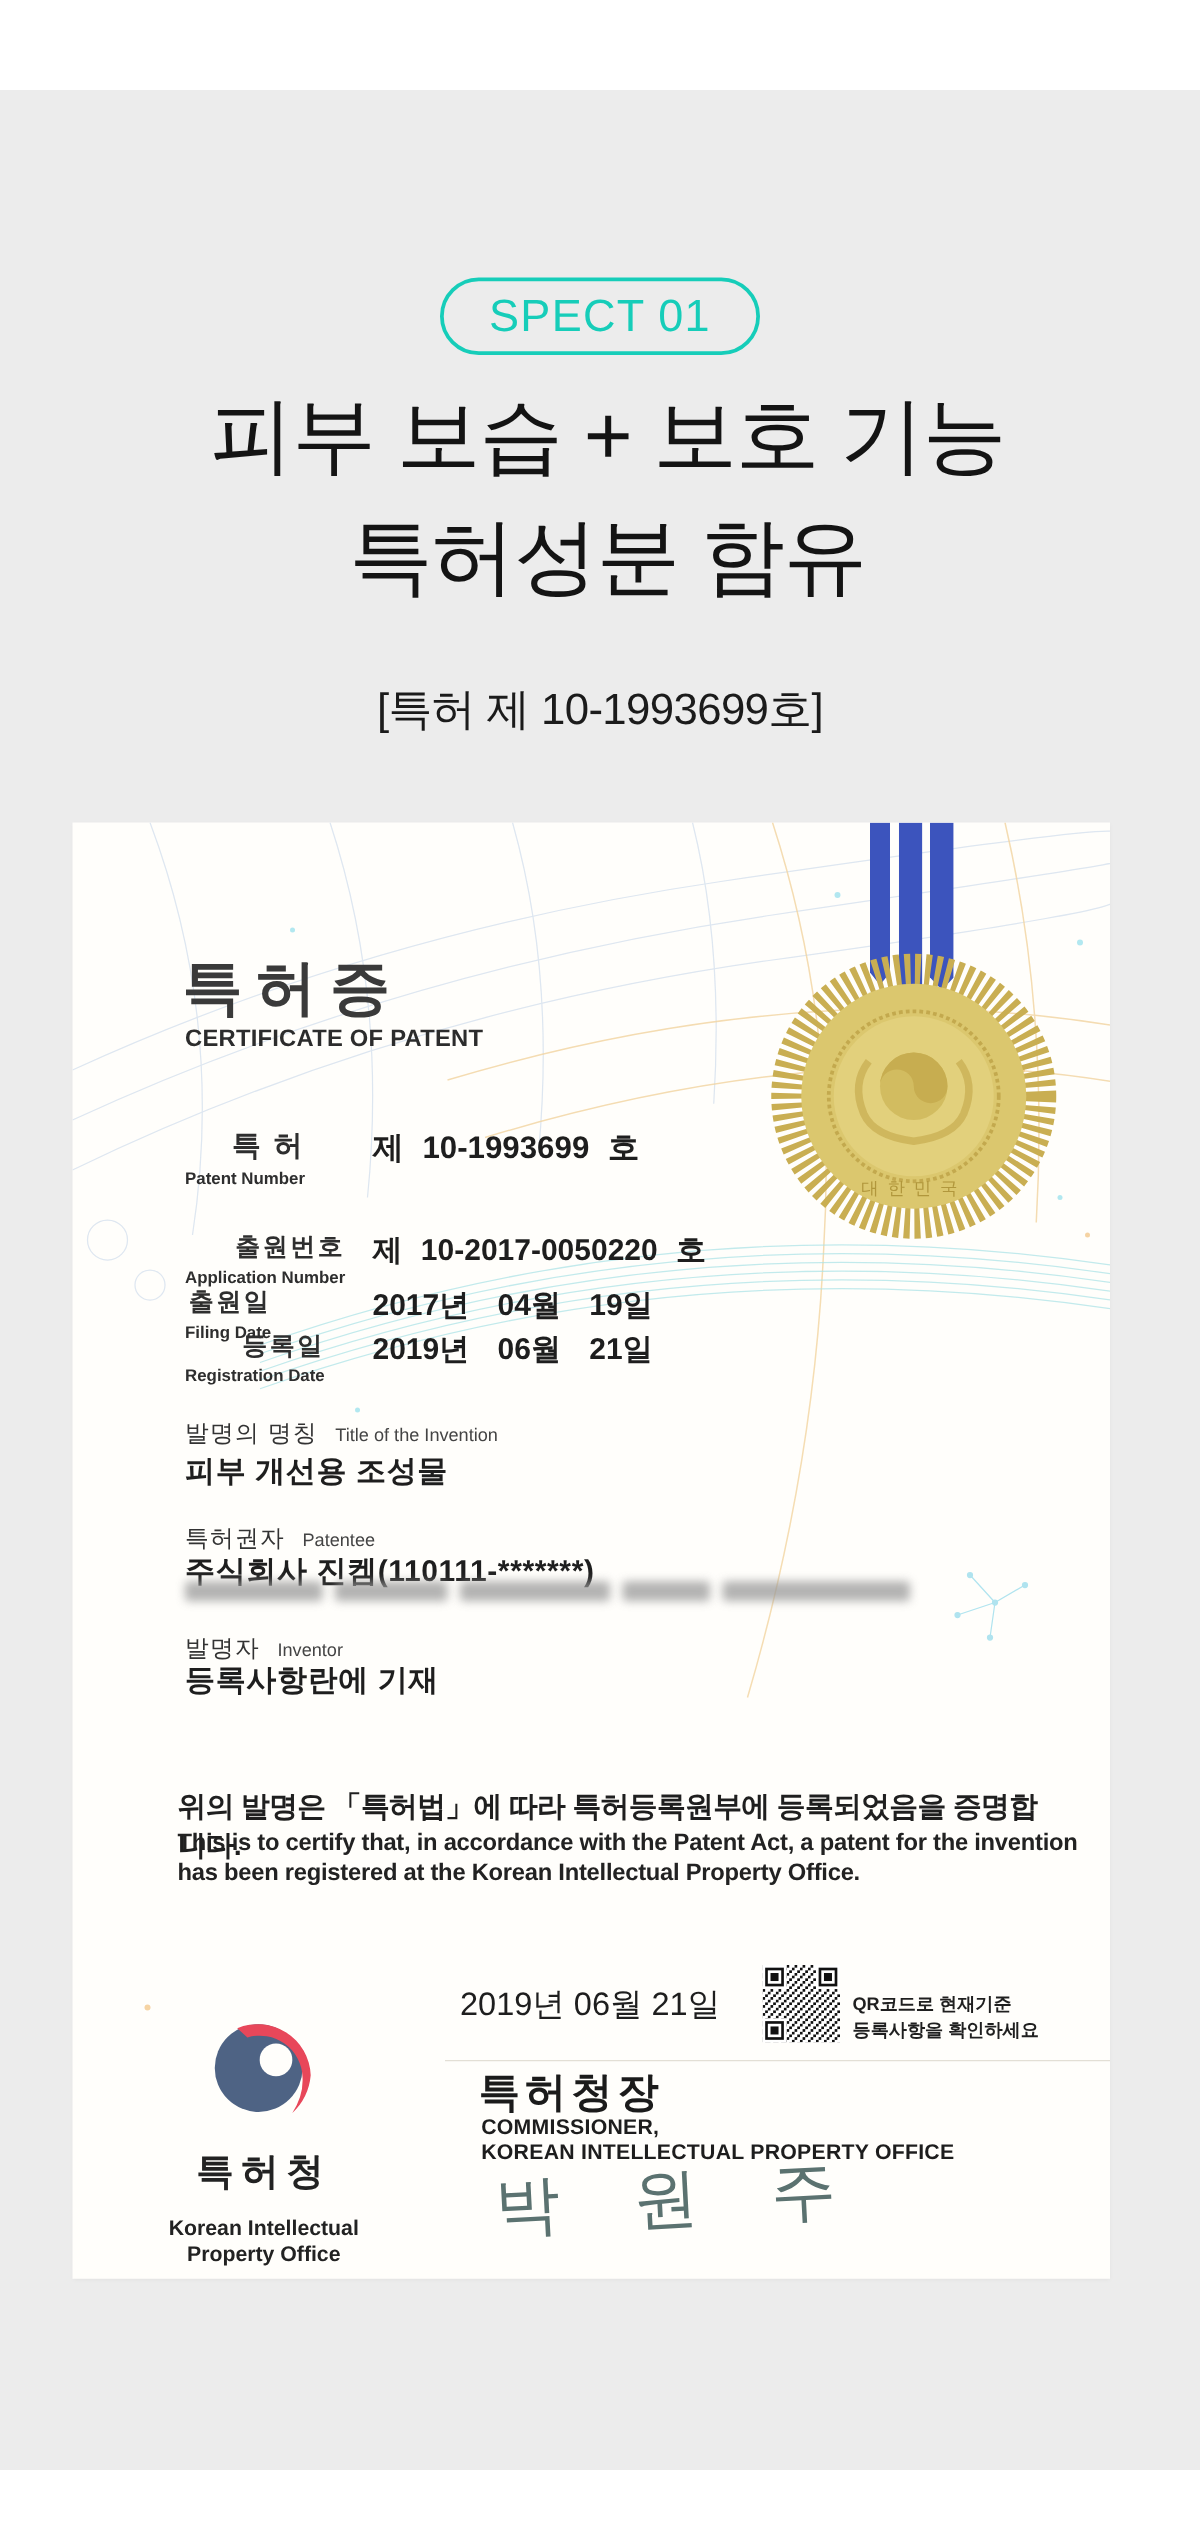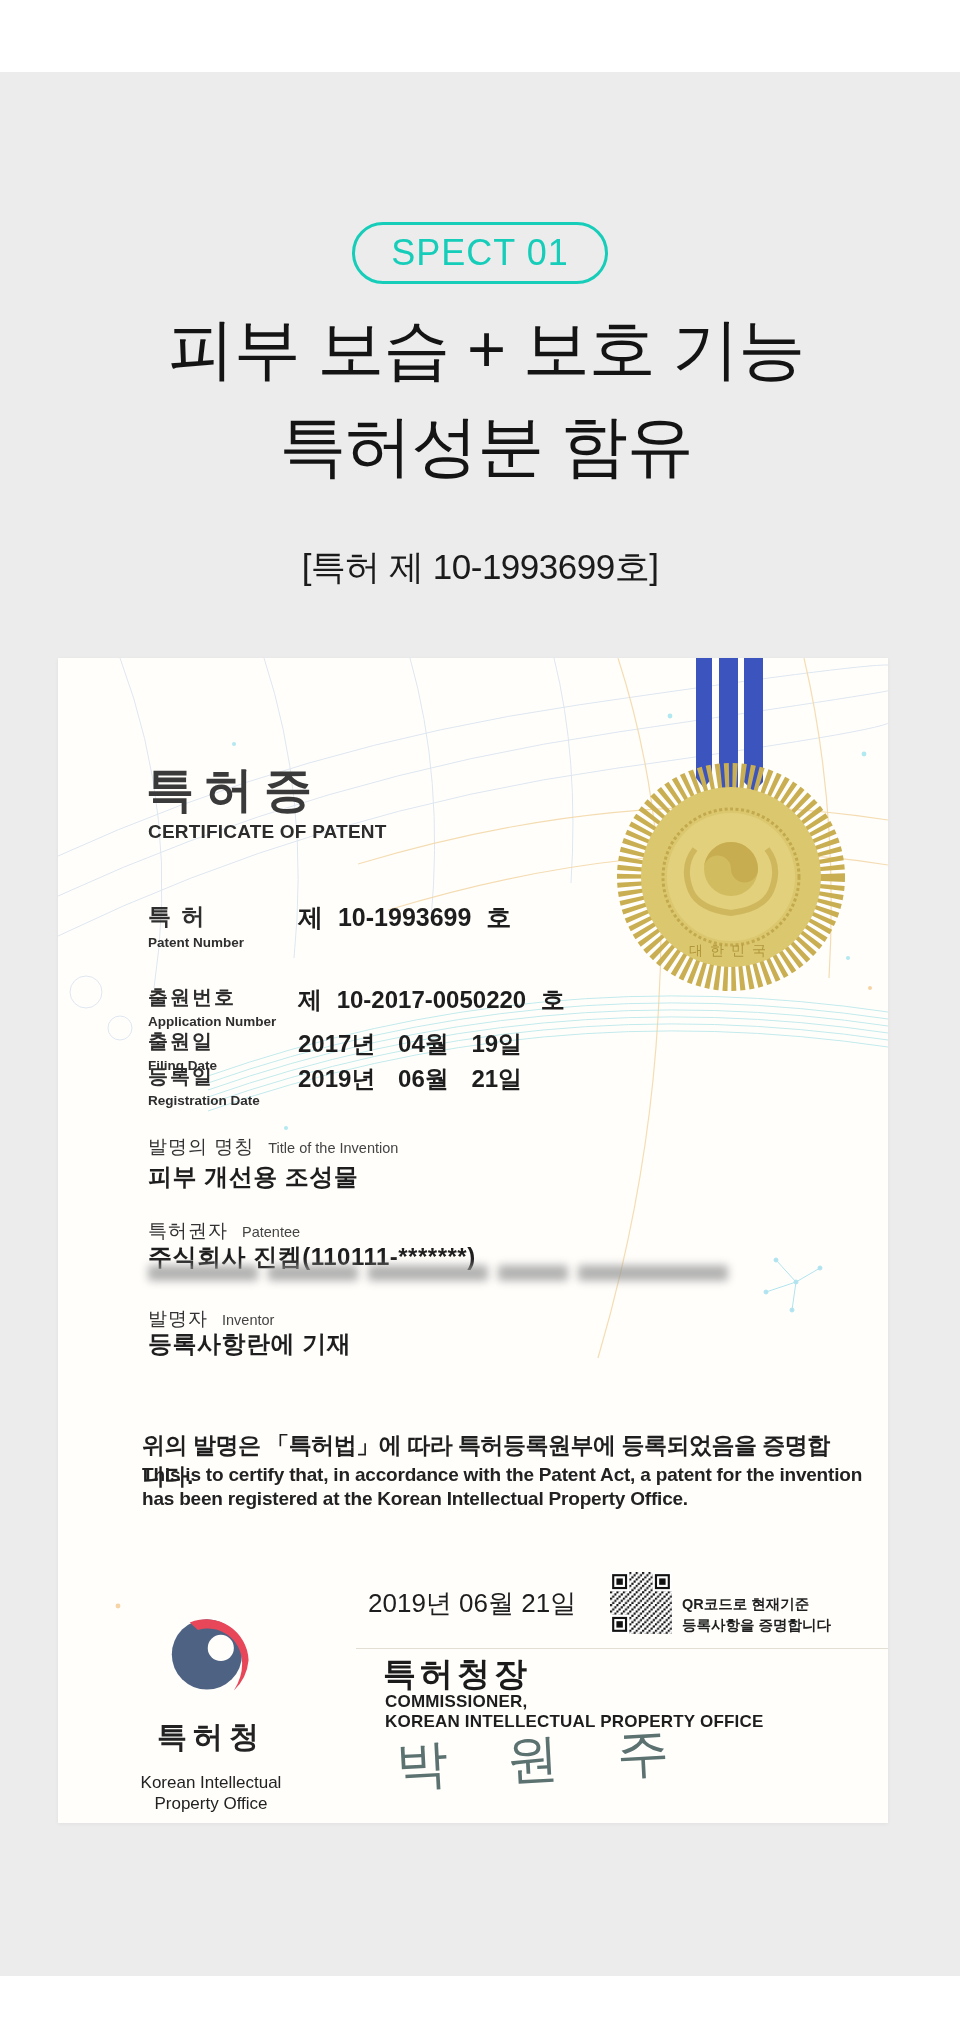--- a/index.html
+++ b/index.html
@@ -32,21 +32,21 @@
   .ribbon .s3 { width:19px; height:134px; }
 
   .medal { position:absolute; left:553px; top:99px; width:240px; height:240px; }
 
   .cert-title { position:absolute; left:88px; top:100px; color:#3a3a3a;
                 font-size:48px; font-weight:700; letter-spacing:11px; }
   .cert-title-en { position:absolute; left:90px; top:163px; color:#2c2c2c;
                    font-size:19px; font-weight:700; letter-spacing:0.2px; }
 
   .f-label { position:absolute; left:90px; color:#2e2e2e; font-weight:700; }
-  .f-label .ko { display:block; font-size:21px; letter-spacing:2px; }
+  .f-label .ko { display:block; font-size:21px; letter-spacing:2px;text-align:right; }
   .f-label .en { display:block; font-size:13.5px; margin-top:3px; letter-spacing:0; }
   .f-value { position:absolute; left:240px; color:#1e1e1e; font-weight:700; font-size:24px; word-spacing:8px; }
 
   .sec-label { position:absolute; left:90px; color:#333; font-size:19px; font-weight:500; letter-spacing:1px; }
   .sec-label .en { font-size:14.5px; font-weight:400; color:#444; margin-left:14px; letter-spacing:0; }
   .sec-value { position:absolute; left:90px; color:#1e1e1e; font-size:24px; font-weight:700; letter-spacing:0.5px; }
 
   .blur-line { position:absolute; left:90px; top:607px; width:580px; height:16px; display:flex; gap:10px; }
   .blur-line span { display:block; height:100%; background:#9a9a9a; border-radius:3px; filter:blur(4px); opacity:0.75; }
 
@@ -65,21 +65,21 @@
   .commissioner { position:absolute; left:325px; top:994px; color:#1b1b1b; font-size:33px;
                   font-weight:700; letter-spacing:4px; }
   .comm-en { position:absolute; left:327px; color:#1d1d1d; font-size:17px; font-weight:700; letter-spacing:0.2px; }
 
   .signature { position:absolute; left:338px; top:1066px; color:#455f5d; font-size:52px; font-weight:500;
                letter-spacing:22px; transform:rotate(-3deg); opacity:0.88; white-space:nowrap; }
 
   .kipo { position:absolute; left:58px; top:945px; width:190px; text-align:center; }
   .kipo .emblem { width:98px; height:98px; margin:0 auto; display:block; }
   .kipo .name { margin-top:16px; color:#222; font-size:30px; font-weight:700; letter-spacing:6px; }
-  .kipo .name-en { margin-top:14px; color:#222; font-size:17px; line-height:21px; font-weight:400; }
+  .kipo .name-en { margin-top:14px; color:#222; font-size:17px; line-height:21px; font-weight:700; }
 </style>
 </head>
 <body>
 
 <div class="page">
   <div class="gray-section">
 
     <div class="badge">
       <span>SPECT 01</span>
     </div>
@@ -234,21 +234,21 @@
             <rect x="22" y="2" width="5" height="5" fill="#fff"></rect>
             <rect x="23" y="3" width="3" height="3" fill="#111"></rect>
           <rect x="0" y="20" width="9" height="9" fill="#fff"></rect>
             <rect x="1" y="21" width="7" height="7" fill="#111"></rect>
             <rect x="2" y="22" width="5" height="5" fill="#fff"></rect>
             <rect x="3" y="23" width="3" height="3" fill="#111"></rect>
         </g>
       </svg>
       <div class="qr-caption">
         <div>QR코드로 현재기준</div>
-        <div>등록사항을 증명합니다</div>
+        <div>등록사항을 확인하세요</div>
       </div>
 
       <div class="divider"></div>
 
       <div class="commissioner">특허청장</div>
       <div class="comm-en" style="top:1034px">COMMISSIONER,</div>
       <div class="comm-en" style="top:1054px">KOREAN INTELLECTUAL PROPERTY OFFICE</div>
       <div class="signature">박 원 주</div>
 
       <div class="kipo">

